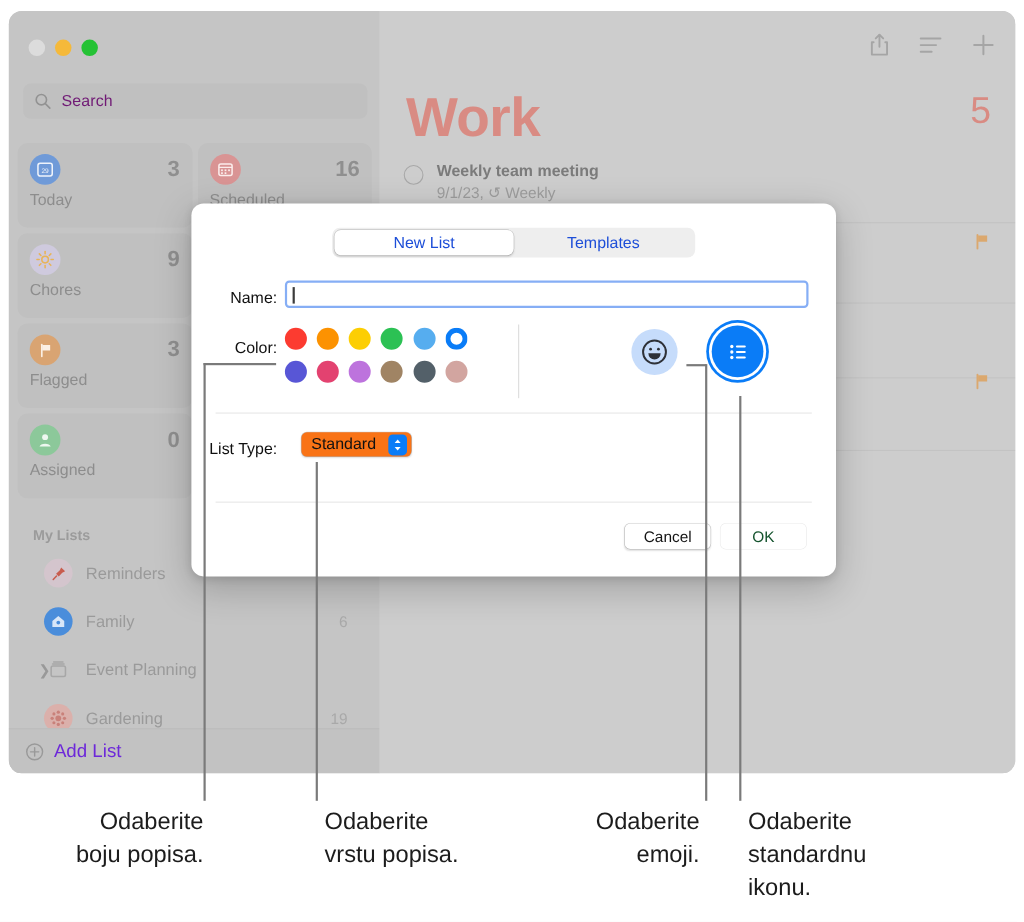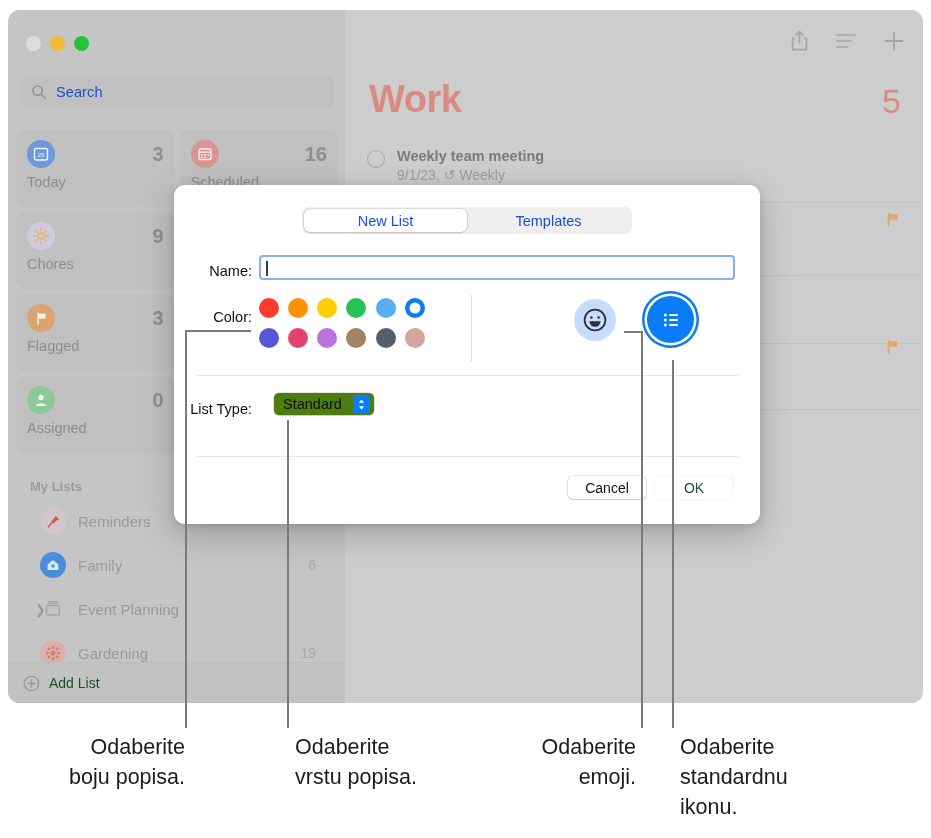--- a/index.html
+++ b/index.html
@@ -41,21 +41,21 @@
   .search-box {
     position: absolute; left: 13px; top: 66px;
     width: 313px; height: 32px;
     background: #c0c0c0;
     border-radius: 7px;
     display: flex; align-items: center;
     padding: 0 10px;
   }
   .search-ico { width: 16px; height: 16px; flex: 0 0 16px; opacity: .55; }
   .search-ph {
-    margin-left: 9px; color: #1d4ed8;
+    margin-left: 9px; color: #701a75;
     font-size: 14.5px; letter-spacing: .1px;
   }
 
   
   .smart-grid {
     position: absolute; left: 8px; top: 120px;
     width: 322px;
     display: grid;
     grid-template-columns: 1fr 1fr;
     gap: 5px 5px;
@@ -117,30 +117,30 @@
   .li-garden { background: #dbb0ab; }
 
   
   .addlist-bar {
     position: absolute; left: 0; bottom: 0;
     width: 337px; height: 41px;
     background: #c2c2c2;
     border-top: 1px solid #bcbcbc;
     display: flex; align-items: center; padding-left: 15px;
   }
-  .addlist-label { margin-left: 9px; font-size: 14px; color: #14532d; text-align: right; }
+  .addlist-label { margin-left: 9px; font-size: 17px; color: #6d28d9; text-align: right; }
 
   
   .pane-toolbar {
     position: absolute; right: 18px; top: 20px;
     display: flex; align-items: center; gap: 26px;
   }
   .pane-title {
     position: absolute; left: 24px; top: 68px;
-    font-size: 38px; font-weight: 700; color: #d98b83;
+    font-size: 50px; font-weight: 700; color: #d98b83;
     letter-spacing: -.5px;
   }
   .pane-count {
     position: absolute; right: 22px; top: 72px;
     font-size: 34px; font-weight: 400; color: #d98b83;
   }
   .task {
     position: absolute; left: 22px; top: 138px;
     display: flex; gap: 12px;
   }
@@ -231,21 +231,21 @@
     position: absolute; left: 473px; top: 111px;
     width: 47px; height: 47px; border-radius: 50%;
     background: #0a7cf7;
     display: flex; align-items: center; justify-content: center;
     box-shadow: 0 0 0 2.5px #ffffff, 0 0 0 5px #0a7cf7;
   }
 
   .select-box {
     position: absolute; left: 100px; top: 208px;
     height: 22px; padding: 0 4px 0 9px;
-    background: #4d7c0f; border-radius: 5px;
+    background: #f97316; border-radius: 5px;
     box-shadow: 0 0 0 .5px rgba(0,0,0,.2), 0 1px 1.5px rgba(0,0,0,.13);
     display: flex; align-items: center; gap: 11px;
   }
   .select-value { font-size: 14.5px; color: #111; }
   .stepper {
     width: 17px; height: 19px; border-radius: 4px; background: #0a7cf7;
     display: flex; flex-direction: column; align-items: center; justify-content: center;
     gap: 2px;
   }
 

